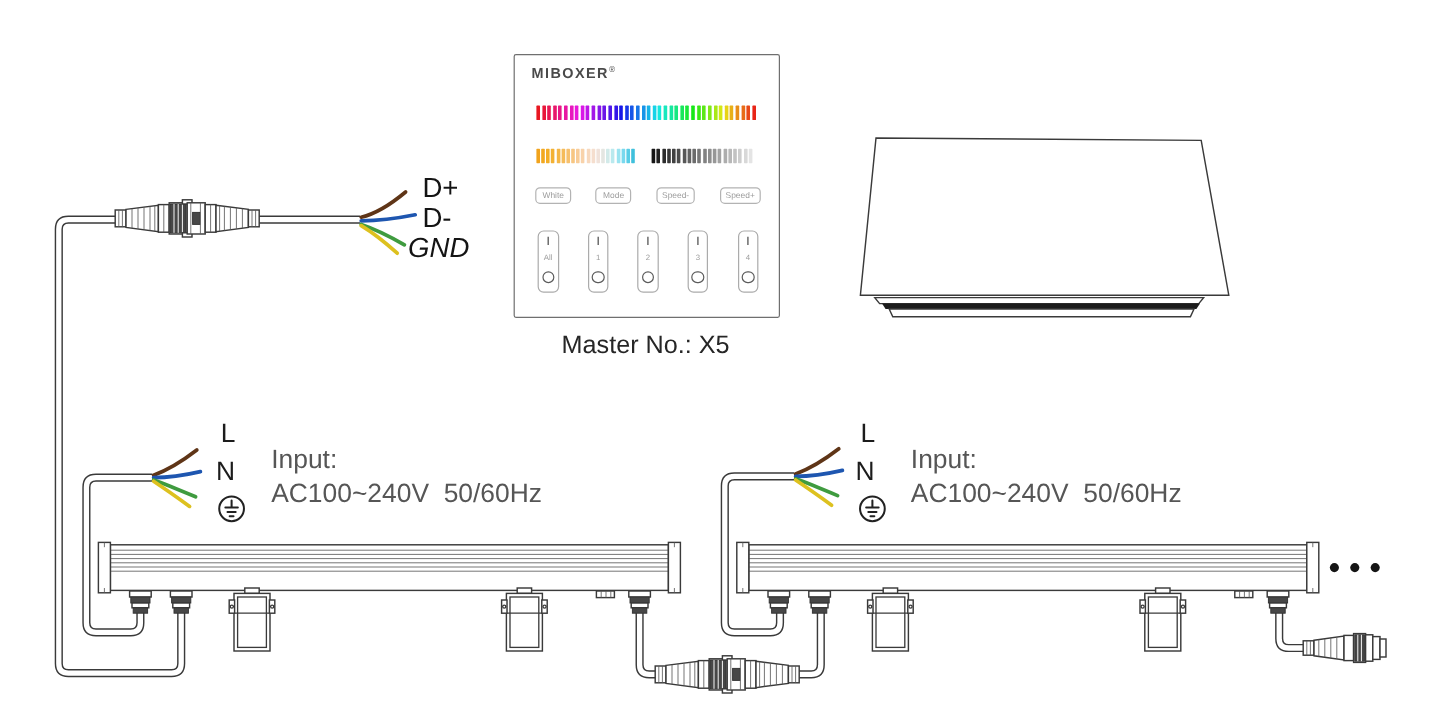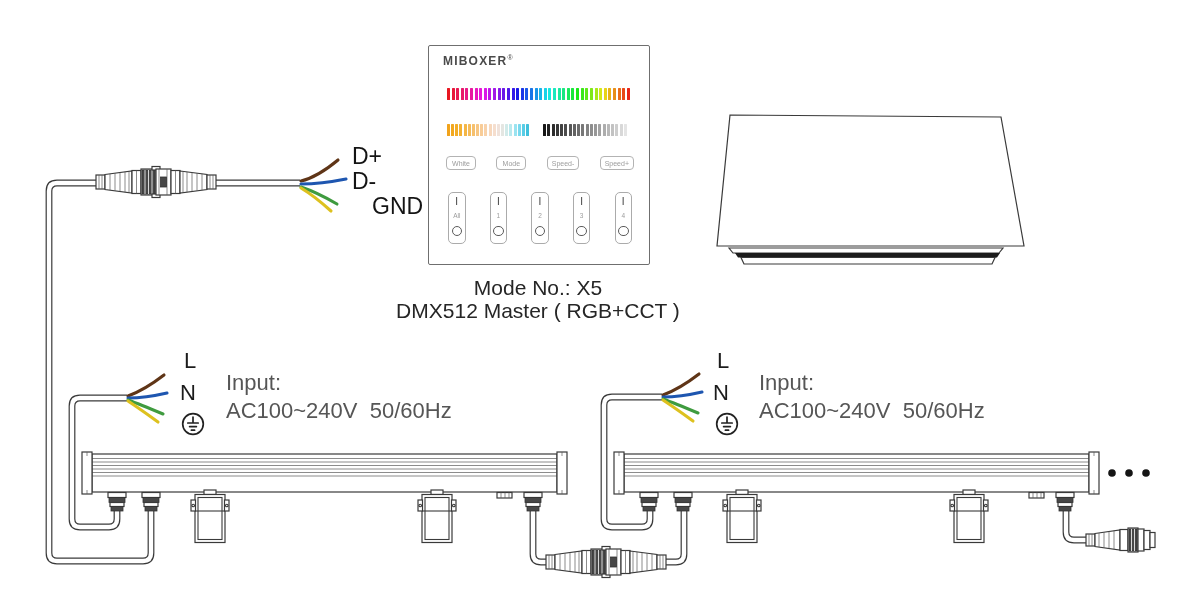--- a/index.html
+++ b/index.html
@@ -347,24 +347,23 @@
       <div class="zone-btn">
         <div class="zone-on">I</div>
         <div class="zone-label">4</div>
         <div class="zone-off"></div>
       </div>
     </div>
   </div>
 
   <div class="lbl wire-lbl" style="left:352px;top:144px;">D+</div>
   <div class="lbl wire-lbl" style="left:352px;top:169px;">D-</div>
-  <div class="lbl wire-lbl" style="left:372px;top:194px;">GND</div>
-
-  <div class="caption" style="top:277px;">Mode No.: X5</div>
-  <div class="caption" style="top:300px;">DMX512 Master ( RGB+CCT )</div>
+  <div class="lbl wire-lbl" style="left:340px;top:194px;font-style:italic;">GND</div>
+
+  <div class="caption" style="top:277px;">Master No.: X5</div>
 
 
   <div class="lbl ln-lbl" style="left:184px;top:349px;">L</div>
   <div class="lbl ln-lbl" style="left:180px;top:381px;">N</div>
   <div class="lbl input-lbl" style="left:226px;top:371px;">Input:</div>
   <div class="lbl input-lbl" style="left:226px;top:399px;">AC100~240V  50/60Hz</div>
 
   <div class="lbl ln-lbl" style="left:717px;top:349px;">L</div>
   <div class="lbl ln-lbl" style="left:713px;top:381px;">N</div>
   <div class="lbl input-lbl" style="left:759px;top:371px;">Input:</div>

